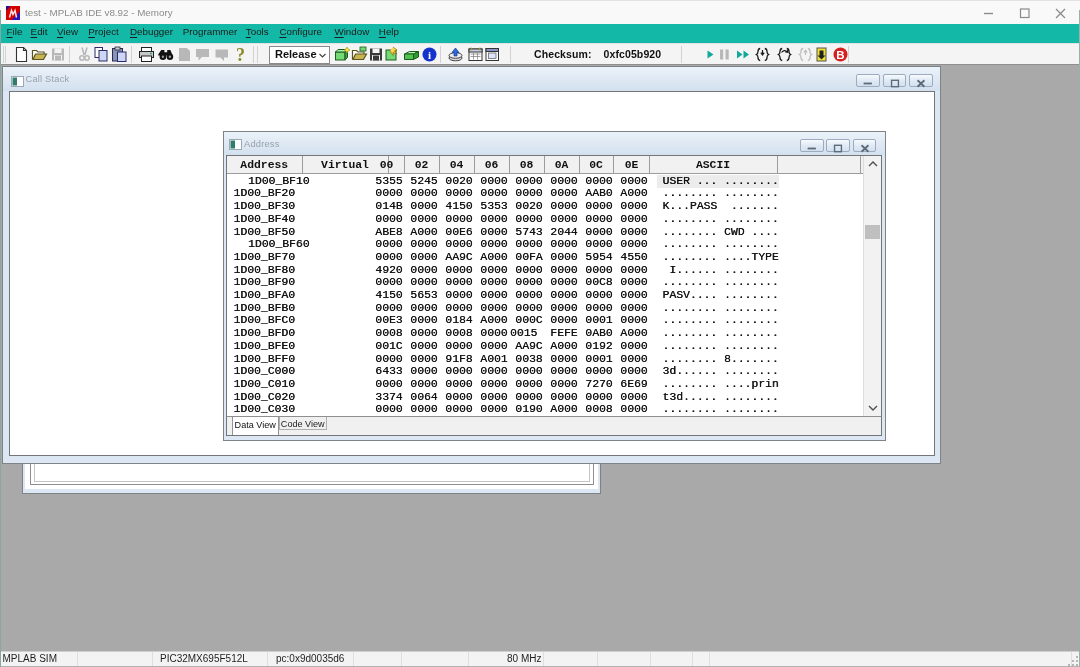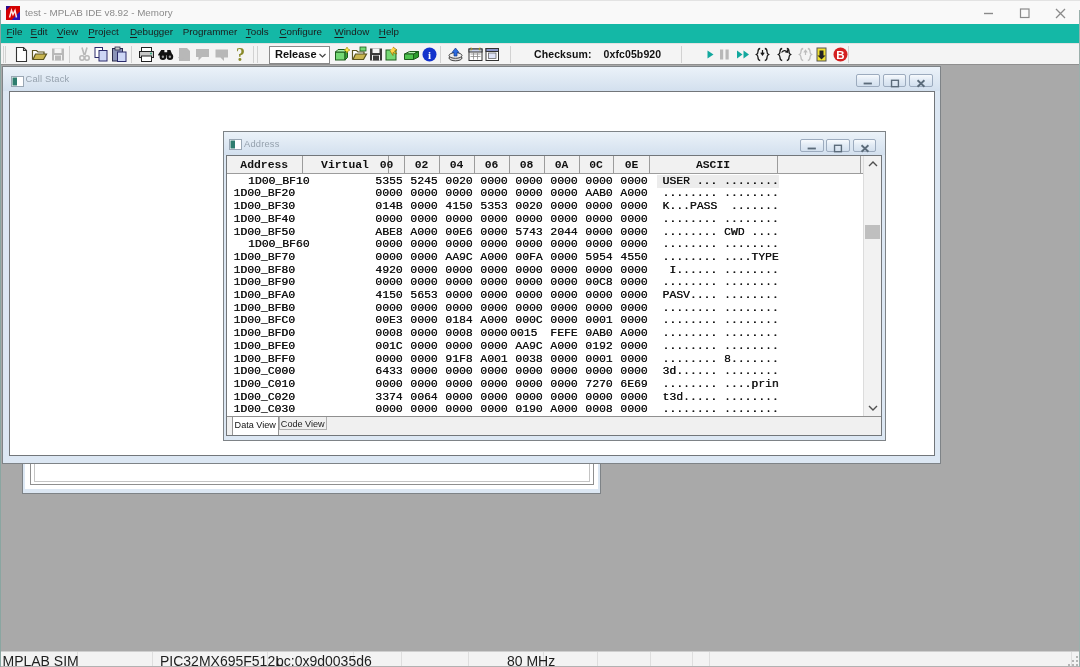--- a/index.html
+++ b/index.html
@@ -33,21 +33,21 @@
 .hc{position:absolute;top:0;height:17.5px;border-right:1px solid #9c9c9c;font-family:"Liberation Mono",monospace;font-size:11.4px;font-weight:bold;color:#111;text-align:center;line-height:18px}
 .mrow{position:absolute;left:0;width:635px;height:12.7px;font-family:"Liberation Mono",monospace;font-size:11.4px;color:#111;line-height:12.7px;text-shadow:0.3px 0 0 #333}
 .mrow span{position:absolute;white-space:pre}
 #rowhl{position:absolute;left:430px;top:19.2px;width:121.5px;height:12.9px;background:#ececec}
 #vsb{position:absolute;left:635.5px;top:0;width:18px;height:260.5px;background:#f2f2f2;border-left:1px solid #dcdcdc}
 #vsb .thumb{position:absolute;left:1.5px;top:68.7px;width:15px;height:14px;background:#bfbfbf}
 #mem-tabs{position:absolute;left:0;top:260.5px;width:653.5px;height:19.5px;background:#f0f0f0;border-top:1px solid #8f8f8f}
 .tab{position:absolute;font-size:9.1px;color:#111;text-align:center;white-space:nowrap}
 #tab1{left:4.5px;top:0;width:47.5px;height:31px;background:#fff;border:1px solid #949494;border-top:none;line-height:16px}
 #tab2{left:52px;top:0;width:47.5px;height:12.5px;background:#f0f0f0;border:1px solid #b0b0b0;border-top:none;line-height:14.5px;color:#222}
-#statusbar{position:absolute;left:0;top:651px;width:1080px;height:16px;background:#f3f3f3;border-top:1px solid #cfcfcf;font-size:14px;color:#1e1e1e}
+#statusbar{position:absolute;left:0;top:651px;width:1080px;height:16px;background:#f3f3f3;border-top:1px solid #cfcfcf;font-size:10px;color:#1e1e1e}
 #statusbar .seg{position:absolute;top:0;height:15px;border-right:1px solid #dedede}
 #statusbar span{position:absolute;top:1px}
 #bottline{position:absolute;left:0;top:665.5px;width:1080px;height:1.5px;background:#b2b2b2}
 #edgeL{position:absolute;left:0;top:10px;width:1px;height:657px;background:#8aa6a1}
 #edgeR{position:absolute;right:0;top:10px;width:1px;height:657px;background:#9ab0ac}
 </style></head>
 <body>
 <div id="app">
  <div id="titlebar">
   <svg id="title-ico" viewBox="0 0 14 14">

